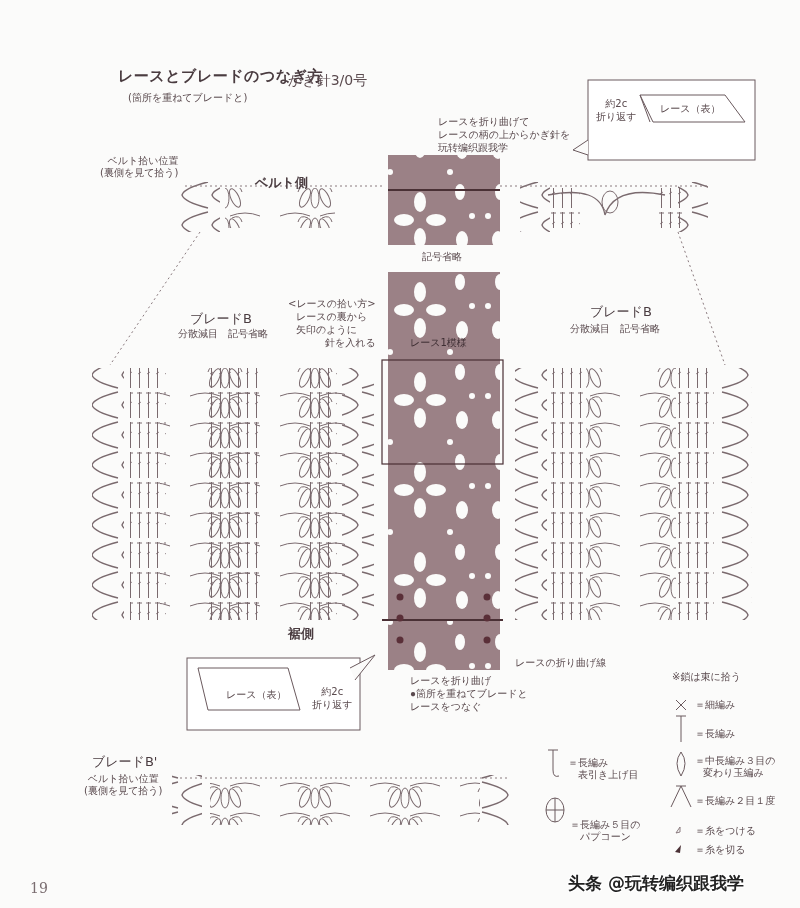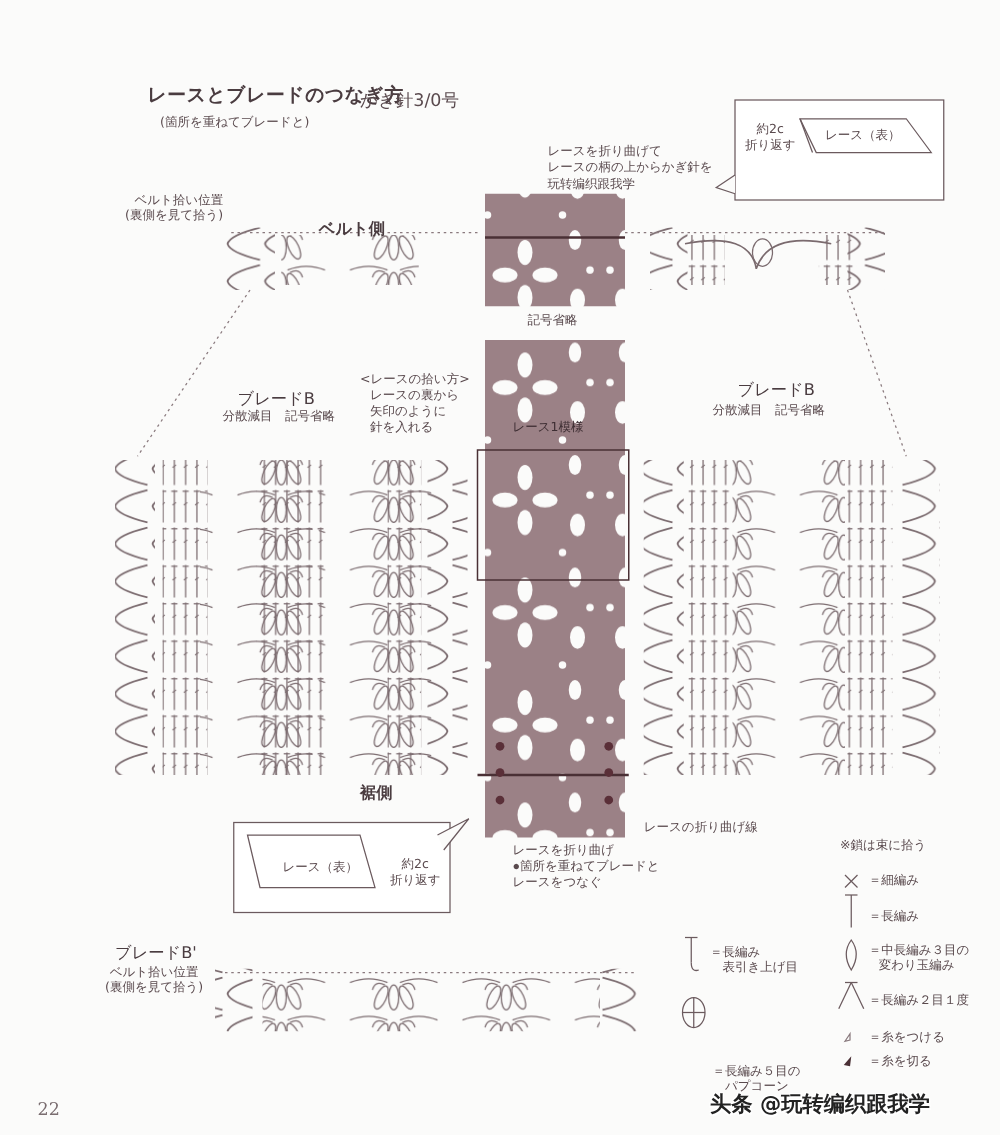--- a/index.html
+++ b/index.html
@@ -157,21 +157,21 @@
   <div>(裏側を見て拾う)</div>
 </div>
 
 <div class="abs t10" style="left:422px;top:250px;">記号省略</div>
 <div class="abs t10" style="left:410px;top:336px;color:#3e2e33;">レース1模様</div>
 
 <div class="abs t10" style="left:288px;top:297px;">
   <div>&lt;レースの拾い方&gt;</div>
   <div style="padding-left:8px;">レースの裏から</div>
   <div style="padding-left:8px;">矢印のように</div>
-  <div style="padding-left:8px;">針を入れる</div>
+  <div style="padding-left:8px;text-align:right;">針を入れる</div>
 </div>
 
 <div class="abs head" style="left:190px;top:310px;font-weight:normal;">ブレードB</div>
 <div class="abs t9" style="left:178px;top:328px;">分散減目　記号省略</div>
 <div class="abs head" style="left:590px;top:303px;font-weight:normal;">ブレードB</div>
 <div class="abs t9" style="left:570px;top:323px;">分散減目　記号省略</div>
 
 <div class="abs head" style="left:288px;top:625px;">裾側</div>
 
 <div class="abs t10" style="left:226px;top:688px;">レース（表）</div>
@@ -190,30 +190,30 @@
 <div class="abs head" style="left:92px;top:753px;font-weight:normal;">ブレードB'</div>
 <div class="abs t9" style="left:84px;top:773px;text-align:center;">
   <div>ベルト拾い位置</div>
   <div>(裏側を見て拾う)</div>
 </div>
 
 <div class="abs t9" style="left:568px;top:757px;">
   <div>＝長編み</div>
   <div style="padding-left:10px;">表引き上げ目</div>
 </div>
-<div class="abs t9" style="left:570px;top:852px;font-family:Liberation Serif, serif;">
+<div class="abs t9" style="left:570px;top:819px;font-family:Liberation Serif, serif;">
   <div>＝長編み５目の</div>
   <div style="padding-left:10px;">パプコーン</div>
 </div>
 
 <div class="abs t9" style="left:672px;top:671px;">※鎖は束に拾う</div>
 <div class="abs t9" style="left:695px;top:699px;">＝細編み</div>
 <div class="abs t9" style="left:695px;top:728px;">＝長編み</div>
 <div class="abs t9" style="left:695px;top:755px;">
   <div>＝中長編み３目の</div>
   <div style="padding-left:8px;">変わり玉編み</div>
 </div>
 <div class="abs t9" style="left:695px;top:795px;">＝長編み２目１度</div>
 <div class="abs t9" style="left:695px;top:825px;">＝糸をつける</div>
 <div class="abs t9" style="left:695px;top:844px;">＝糸を切る</div>
 
-<div class="abs pagenum">22</div>
+<div class="abs pagenum">19</div>
 <div class="abs watermark">头条 @玩转编织跟我学</div>
 
 </body></html>

